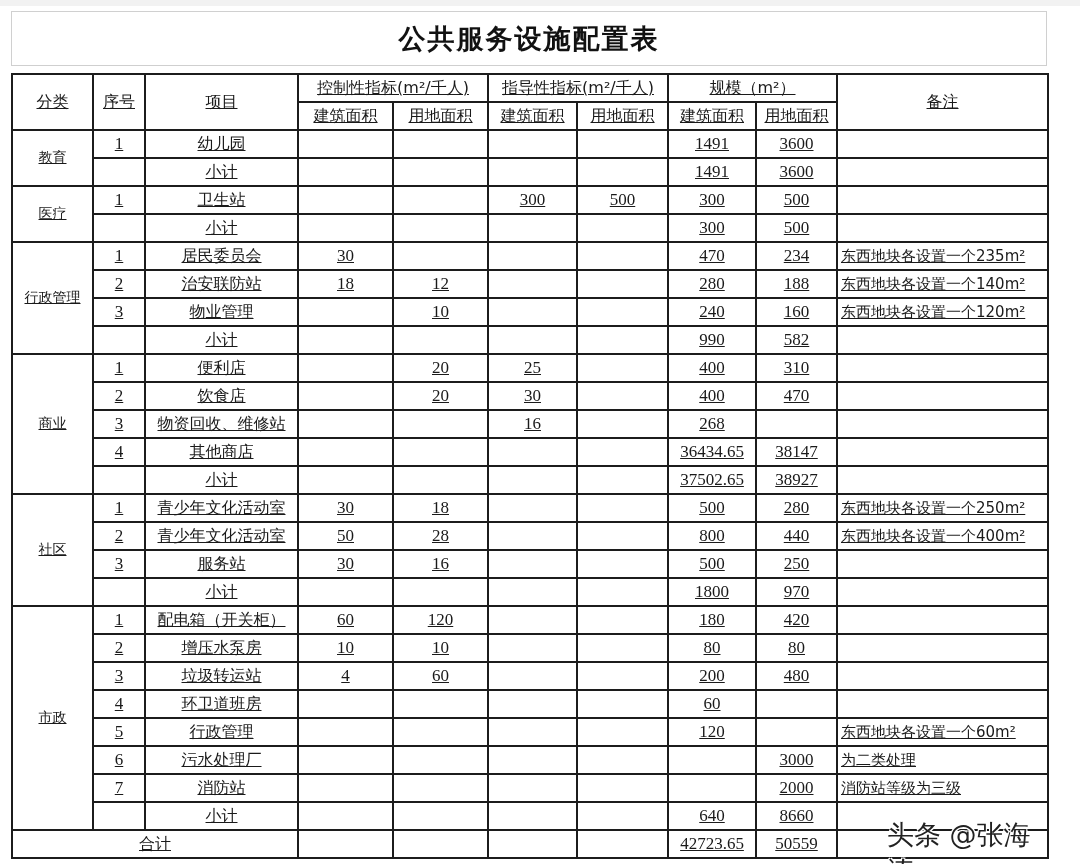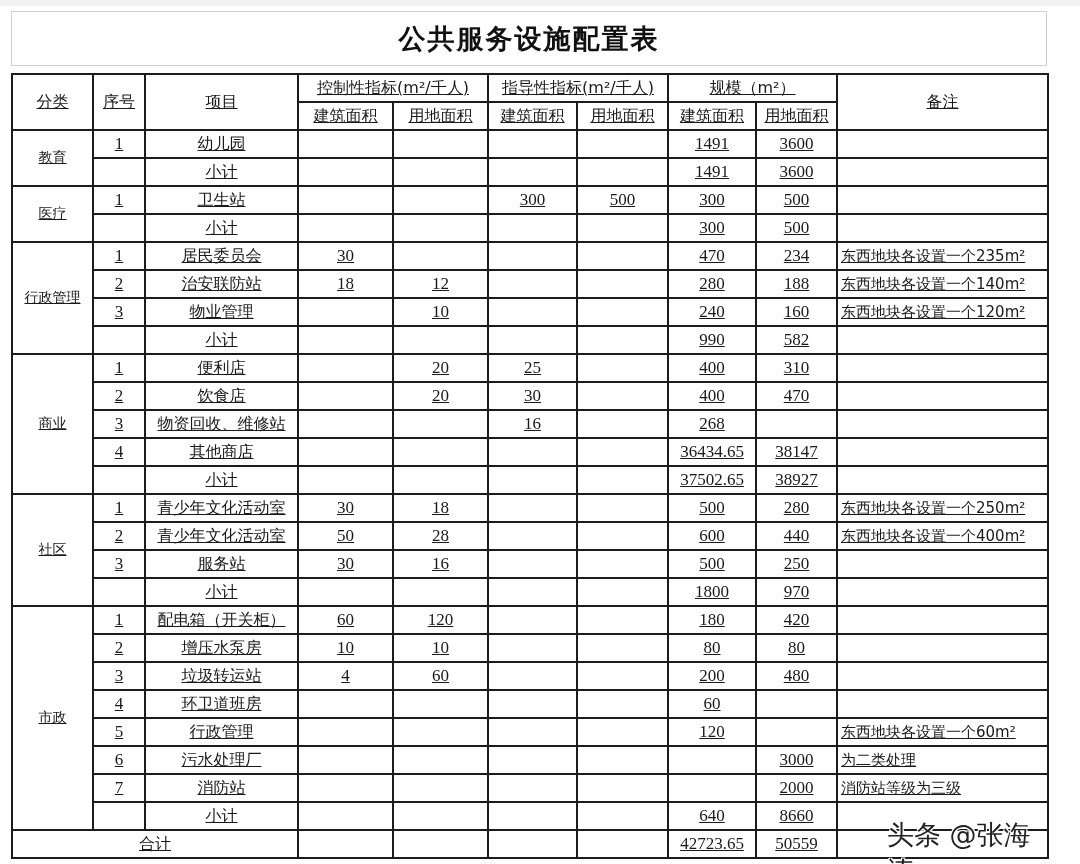--- a/index.html
+++ b/index.html
@@ -226,21 +226,21 @@
           <td class="num">280</td>
           <td class="note">东西地块各设置一个250m²</td>
         </tr>
         <tr>
           <td class="num">2</td>
           <td class="item">青少年文化活动室</td>
           <td class="num">50</td>
           <td class="num">28</td>
           <td class="num"></td>
           <td class="num"></td>
-          <td class="num">600</td>
+          <td class="num">800</td>
           <td class="num">440</td>
           <td class="note">东西地块各设置一个400m²</td>
         </tr>
         <tr>
           <td class="num">3</td>
           <td class="item">服务站</td>
           <td class="num">30</td>
           <td class="num">16</td>
           <td class="num"></td>
           <td class="num"></td>

